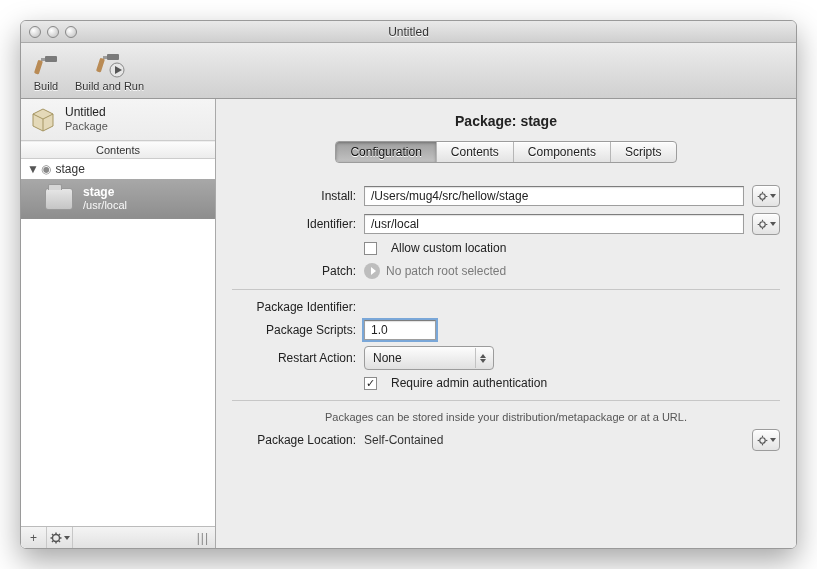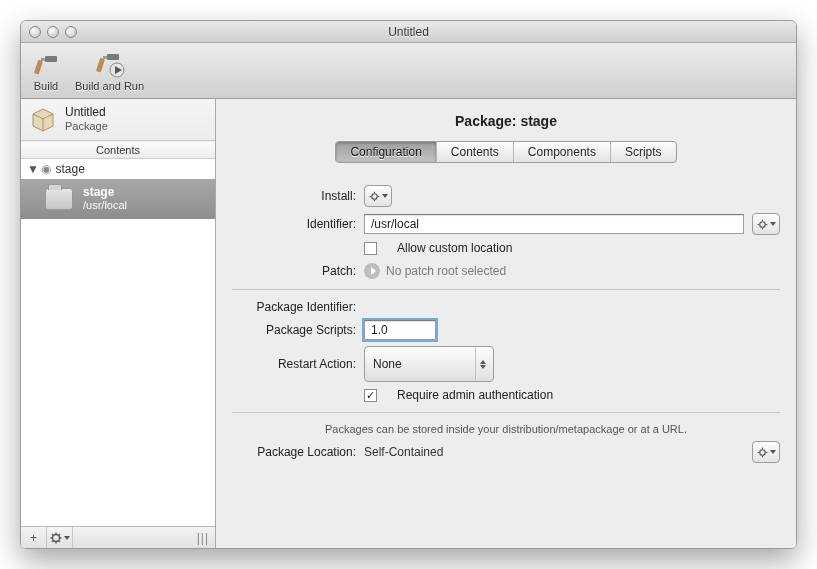--- a/index.html
+++ b/index.html
@@ -177,21 +177,21 @@
   .gear-btn{
     width:28px; height:22px;
     background:linear-gradient(#fdfdfd,#e3e3e3);
     border:1px solid #9c9c9c; border-radius:4px;
     display:flex; align-items:center; justify-content:center; gap:2px;
     box-shadow: inset 0 1px 0 #fff;
   }
   .caret-down{
     width:0;height:0;border-left:3px solid transparent;border-right:3px solid transparent;border-top:4px solid #555;
   }
-  .check-row{ padding-left:132px; display:flex; align-items:center; gap:20px; }
+  .check-row{ padding-left:132px; display:flex; align-items:center; gap:14px; }
   .chk{
     width:13px;height:13px;border:1px solid #8b8b8b;background:#fff;
     display:inline-flex;align-items:center;justify-content:center;
     box-shadow: inset 0 1px 0 #fff;
   }
   .chk.checked::after{
     content:"✓"; font-size:11px; line-height:11px; color:#222;
   }
   .patch-row{ display:flex; align-items:center; gap:8px; margin:8px 0 6px; }
   .patch-label{ width:124px; text-align:right; }
@@ -203,21 +203,21 @@
   .circ-arrow::after{
     content:""; width:0;height:0;
     border-top:4px solid transparent;border-bottom:4px solid transparent;border-left:5px solid #fff;
     margin-left:2px;
   }
   hr.sep{
     border:none; border-top:1px solid #c7c7c7;
     margin:10px 0;
   }
   .select{
-    width:130px; height:36px;
+    width:130px; height:24px;
     background:linear-gradient(#fdfdfd,#e0e0e0);
     border:1px solid #9c9c9c; border-radius:4px;
     display:flex; align-items:center; padding:0 18px 0 8px;
     position:relative; font-size:12px;
   }
   .select .arrows{
     position:absolute; right:4px; top:1px; bottom:1px; width:14px;
     display:flex; flex-direction:column; align-items:center; justify-content:center;
     border-left:1px solid #c2c2c2;
   }
@@ -332,20 +332,21 @@
         <div class="seg-btn active">Configuration</div>
         <div class="seg-btn">Contents</div>
         <div class="seg-btn">Components</div>
         <div class="seg-btn">Scripts</div>
       </div>
 
       <div class="form">
 
         <div class="form-row">
           <div class="form-label">Install:</div>
+          <input class="text-field" value="/Users/mug4/src/hellow/stage" style="">
           <div class="gear-btn">
             <svg class="gear-svg" width="11" height="11" viewBox="0 0 12 12">
                 <circle cx="6" cy="6" r="3" fill="none" stroke="#555" stroke-width="1.3"></circle>
                 <g stroke="#555" stroke-width="1.3">
                   <line x1="6" y1="0.7" x2="6" y2="2.2"></line>
                   <line x1="6" y1="9.8" x2="6" y2="11.3"></line>
                   <line x1="0.7" y1="6" x2="2.2" y2="6"></line>
                   <line x1="9.8" y1="6" x2="11.3" y2="6"></line>
                 </g>
               </svg>

